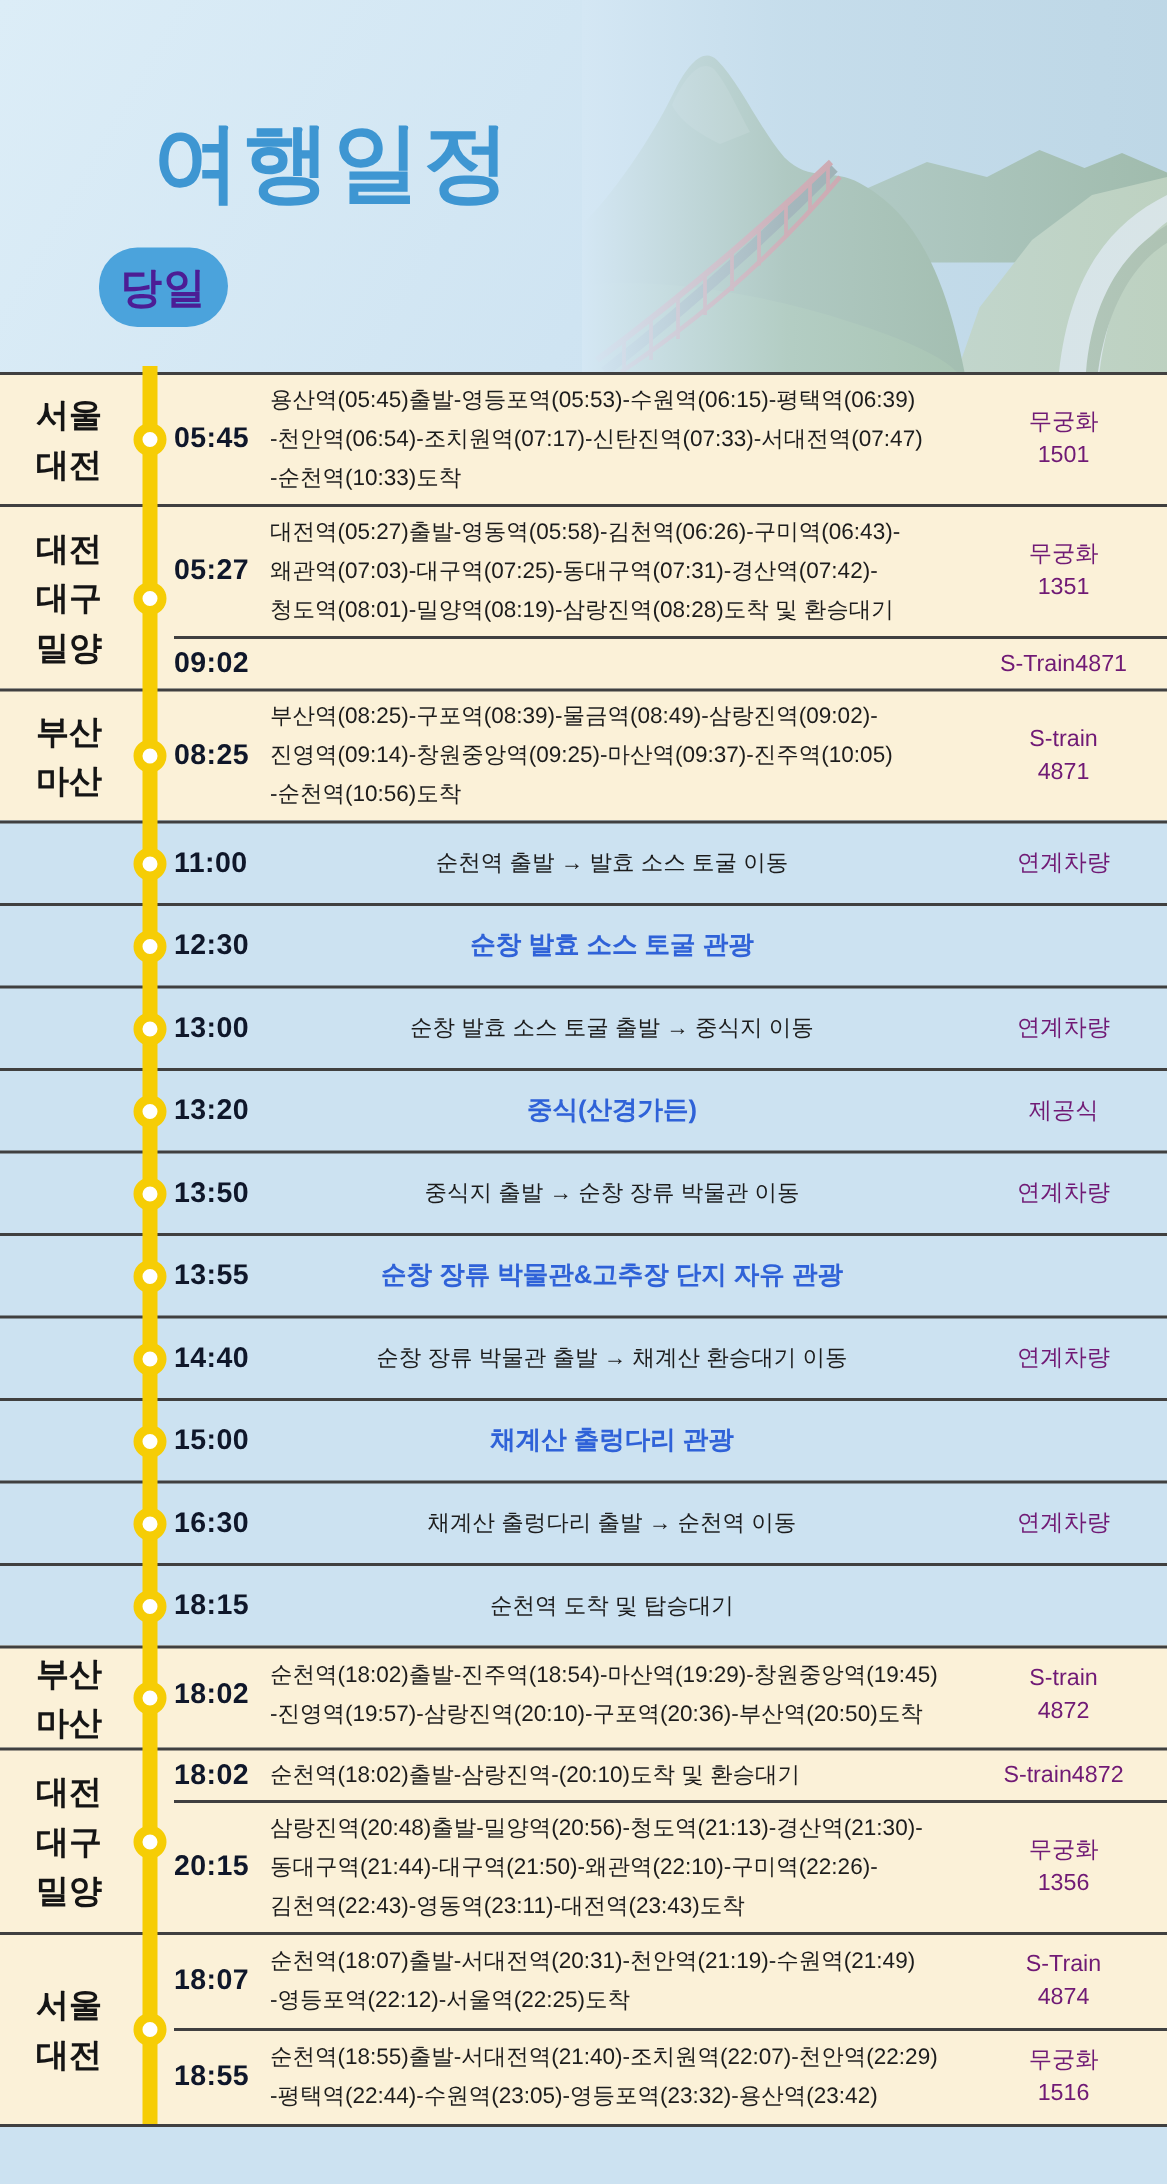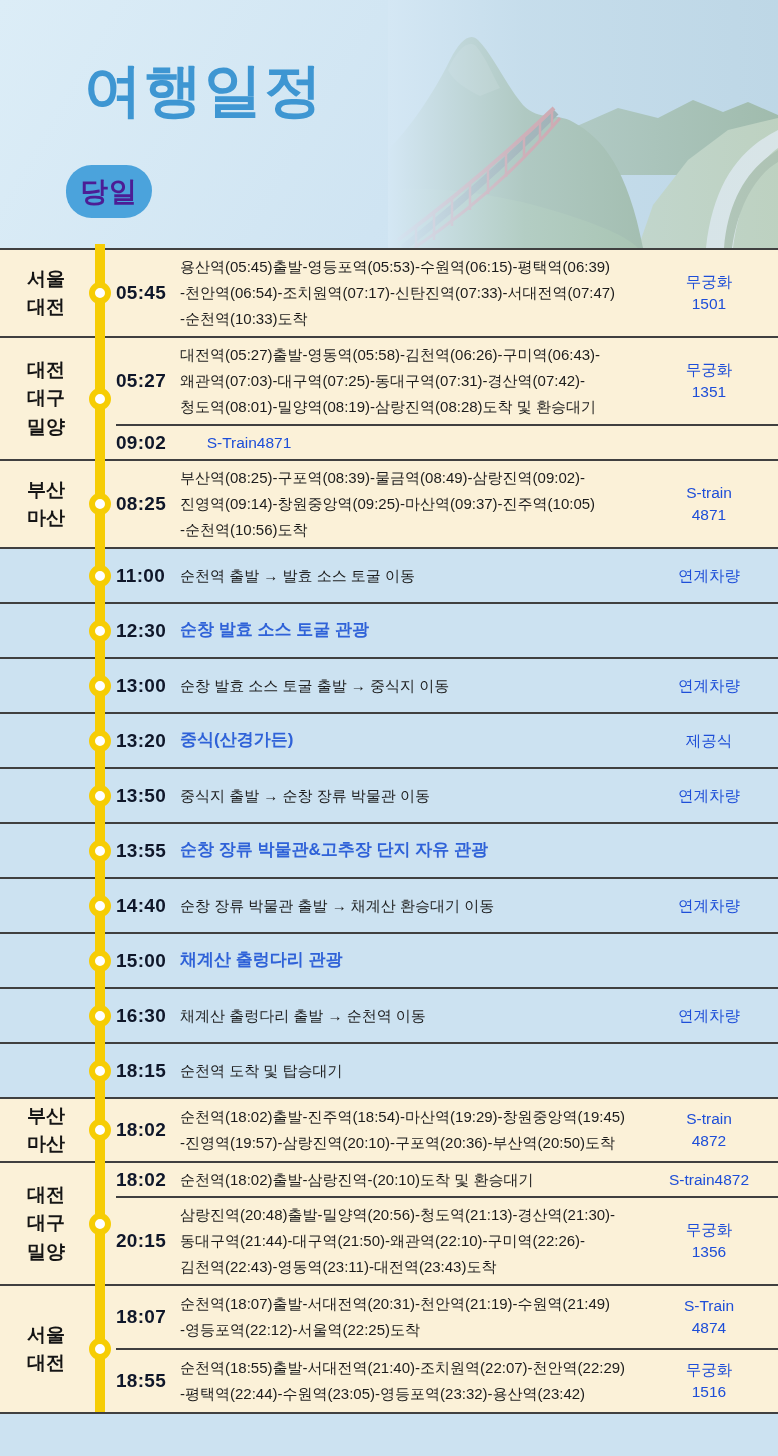--- a/index.html
+++ b/index.html
@@ -15,21 +15,21 @@
   .header{
     position:relative;
     height:248px;
     background:linear-gradient(120deg,#dcedf7 0%,#cfe4f2 55%,#c7deee 100%);
     overflow:hidden;
   }
   .header-photo{position:absolute;top:0;right:0;width:390px;height:248px;}
   .page-title{
     position:absolute;left:84px;top:52px;
     font-size:58px;font-weight:800;letter-spacing:2px;
-    color:#3e96d2;margin:0;
+    color:#3e96d2;margin:18px;
   }
   .day-badge{
     position:absolute;left:66px;top:165px;
     min-width:86px;height:53px;
     background:#4ba3dc;color:#4c1d95;
     border:none;border-radius:28px 28px 30px 28px;
     font-size:28px;font-weight:800;letter-spacing:1px;
     display:flex;align-items:center;justify-content:center;
     font-family:inherit;cursor:pointer;padding:0 14px;box-sizing:border-box;
   }
@@ -39,45 +39,45 @@
   .tline{
     position:absolute;left:95px;top:-4px;bottom:0;width:10px;
     background:#f6cd05;z-index:2;
   }
   .group{position:relative;display:flex;border-top:2px solid #404040;}
   .group.cream{background:#fbf1d8;}
   .group.blue{background:#cce2f1;}
   .region{
     width:92px;flex:0 0 92px;
     display:flex;flex-direction:column;justify-content:center;
-    text-align:center;font-weight:800;font-size:19px;line-height:1.5;
+    text-align:center;font-weight:800;font-size:22px;line-height:1.5;
     color:#151515;white-space:pre-line;
   }
   .rail{width:24px;flex:0 0 24px;}
   .rows{flex:1;display:flex;flex-direction:column;min-width:0;}
   .rows .row + .row{border-top:2px solid #404040;}
   .row{display:flex;align-items:center;overflow:hidden;}
   .row.h3{height:86px;}
   .row.h2{height:62px;}
-  .row.h1{height:33px;}
+  .row.h1{height:33px;justify-content:space-between;}
   .row.hb{height:53px;}
   .time{
     width:64px;flex:0 0 64px;
     font-size:19px;font-weight:800;color:#0f172a;letter-spacing:0.3px;
   }
   .desc{
     flex:1;min-width:0;
     font-size:15px;color:#1c1c1c;white-space:pre-line;
     line-height:26px;padding-right:4px;
   }
-  .group.blue .desc{line-height:1.45;}
+  .group.blue .desc{line-height:1.45;text-align:center;}
   .desc.hl{color:#2f62d8;font-weight:800;font-size:17px;}
   .train{
     width:138px;flex:0 0 138px;
-    text-align:center;font-size:15.5px;color:#1d4ed8;
+    text-align:center;font-size:15.5px;color:#701a75;
     white-space:pre-line;line-height:1.4;
   }
   .dot{
     position:absolute;left:89px;top:50%;margin-top:-11px;
     width:22px;height:22px;border-radius:50%;
     background:#ffffff;border:6px solid #f6cd05;box-sizing:border-box;
     z-index:3;
   }
 </style>
 </head>

